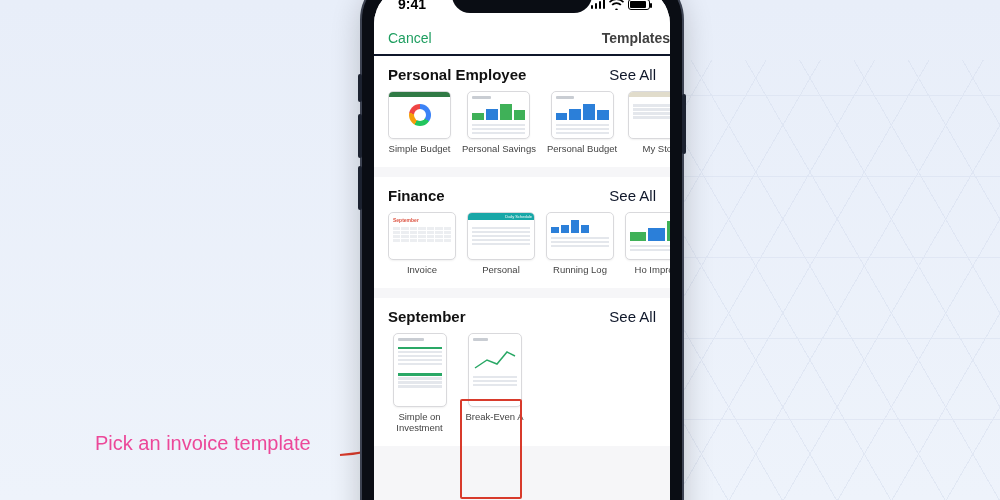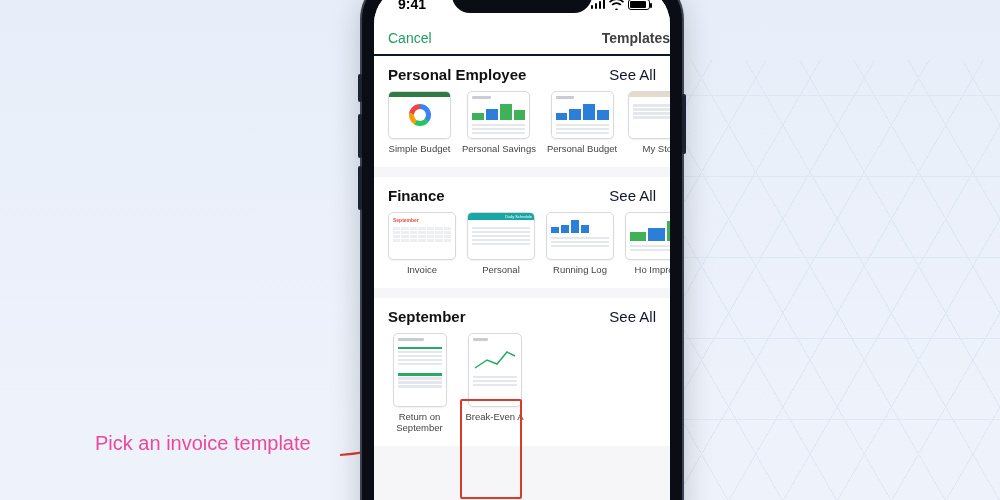--- a/index.html
+++ b/index.html
@@ -330,21 +330,21 @@
                   <i></i>
                   <i></i>
                 </div>
                 <div class="tbl green" style="margin-top:6px">
                   <i></i>
                   <i></i>
                   <i></i>
                   <i></i>
                 </div>
               </div>
-            <div class="lbl two">Return on September</div>
+            <div class="lbl two">Simple on Investment</div>
           </div>
           <div class="tmpl">
             <div class="thumb port">
                 <div class="bar xs"></div>
                 <svg width="44" height="26" style="margin-top:3px">
                   <polyline points="2,22 14,14 24,18 34,6 42,10" fill="none" stroke="#2aa866" stroke-width="1.5"></polyline>
                 </svg>
                 <div class="tbl">
                   <i></i>
                   <i></i>

